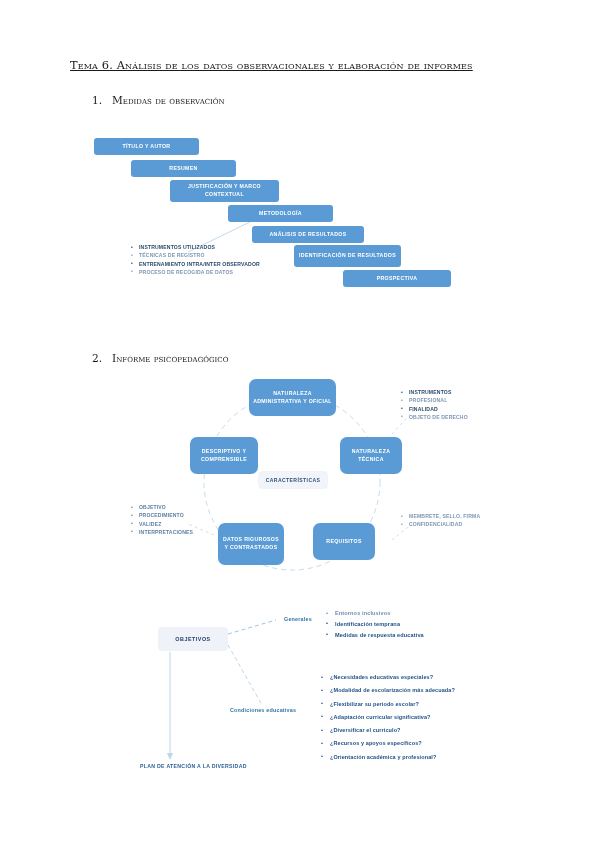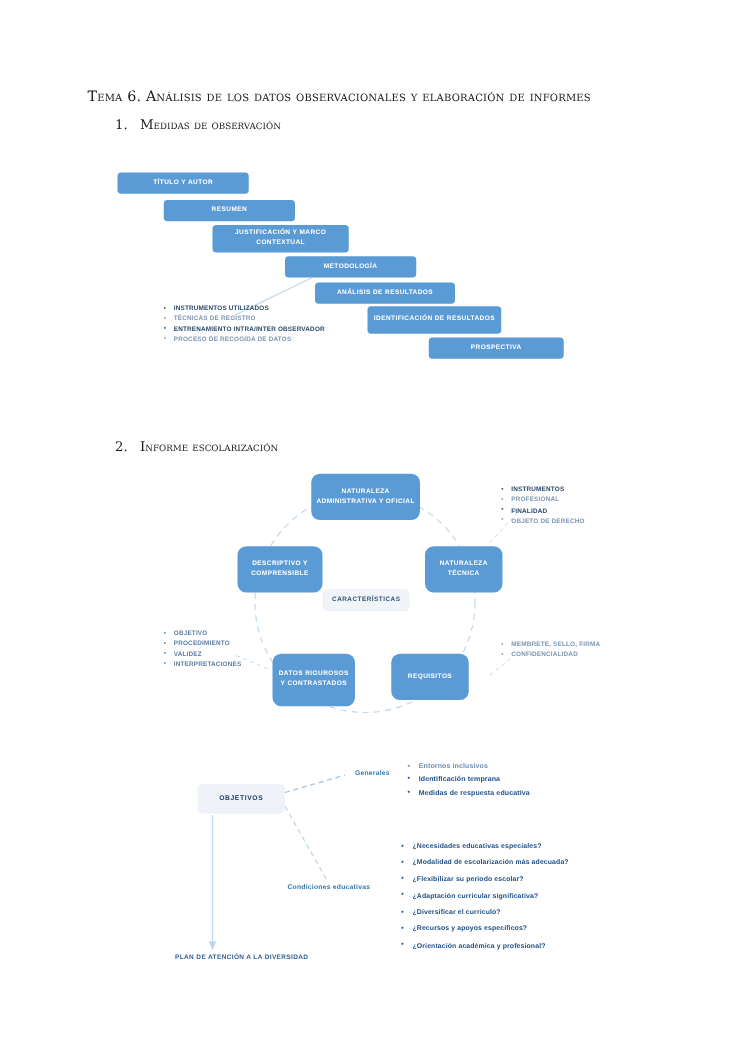--- a/index.html
+++ b/index.html
@@ -19,28 +19,29 @@
     position: absolute;
     left: 0; top: 0;
     width: 600px; height: 848px;
     background: #ffffff;
   }
 
   
   .doc-title {
     position: absolute;
     left: 70px;
-    top: 70px;
+    top: 58px;
     width: 480px;
     font-family: "DejaVu Serif", serif;
     font-size: 11.4px;
     font-variant: small-caps;
     letter-spacing: 0.15px;
     color: #1a1a1a;
     white-space: nowrap;
+    text-decoration: underline;
   }
   .sec-heading {
     position: absolute;
     font-family: "DejaVu Serif", serif;
     font-size: 10.6px;
     font-variant: small-caps;
     color: #1a1a1a;
     white-space: nowrap;
   }
   .sec-num { display: inline-block; width: 20px; }
@@ -220,21 +221,21 @@
 
     <div class="blist" style="left:130px; top:243px; width:135px;">
       <div class="bi">INSTRUMENTOS UTILIZADOS</div>
       <div class="bi dim">TÉCNICAS DE REGISTRO</div>
       <div class="bi wrap">ENTRENAMIENTO INTRA/INTER OBSERVADOR</div>
       <div class="bi dim">PROCESO DE RECOGIDA DE DATOS</div>
     </div>
   </div>
 
   <div class="sec-heading" style="left:92px; top:352px;">
-    <span class="sec-num">2.</span><span>Informe escolarización</span>
+    <span class="sec-num">2.</span><span>Informe psicopedagógico</span>
   </div>
 
   <div style="position:absolute; left:0; top:0; width:600px; height:600px;">
 
     <svg class="cycle-svg" width="600" height="600">
 
       <circle cx="292" cy="482" r="88" fill="none" stroke="#bdd6ea" stroke-width="0.9" stroke-dasharray="5 4"></circle>
 
       <line x1="392" y1="434" x2="414" y2="410" stroke="#c3d8ec" stroke-width="0.8" stroke-dasharray="3 3"></line>
       <line x1="392" y1="540" x2="412" y2="524" stroke="#c3d8ec" stroke-width="0.8" stroke-dasharray="3 3"></line>

